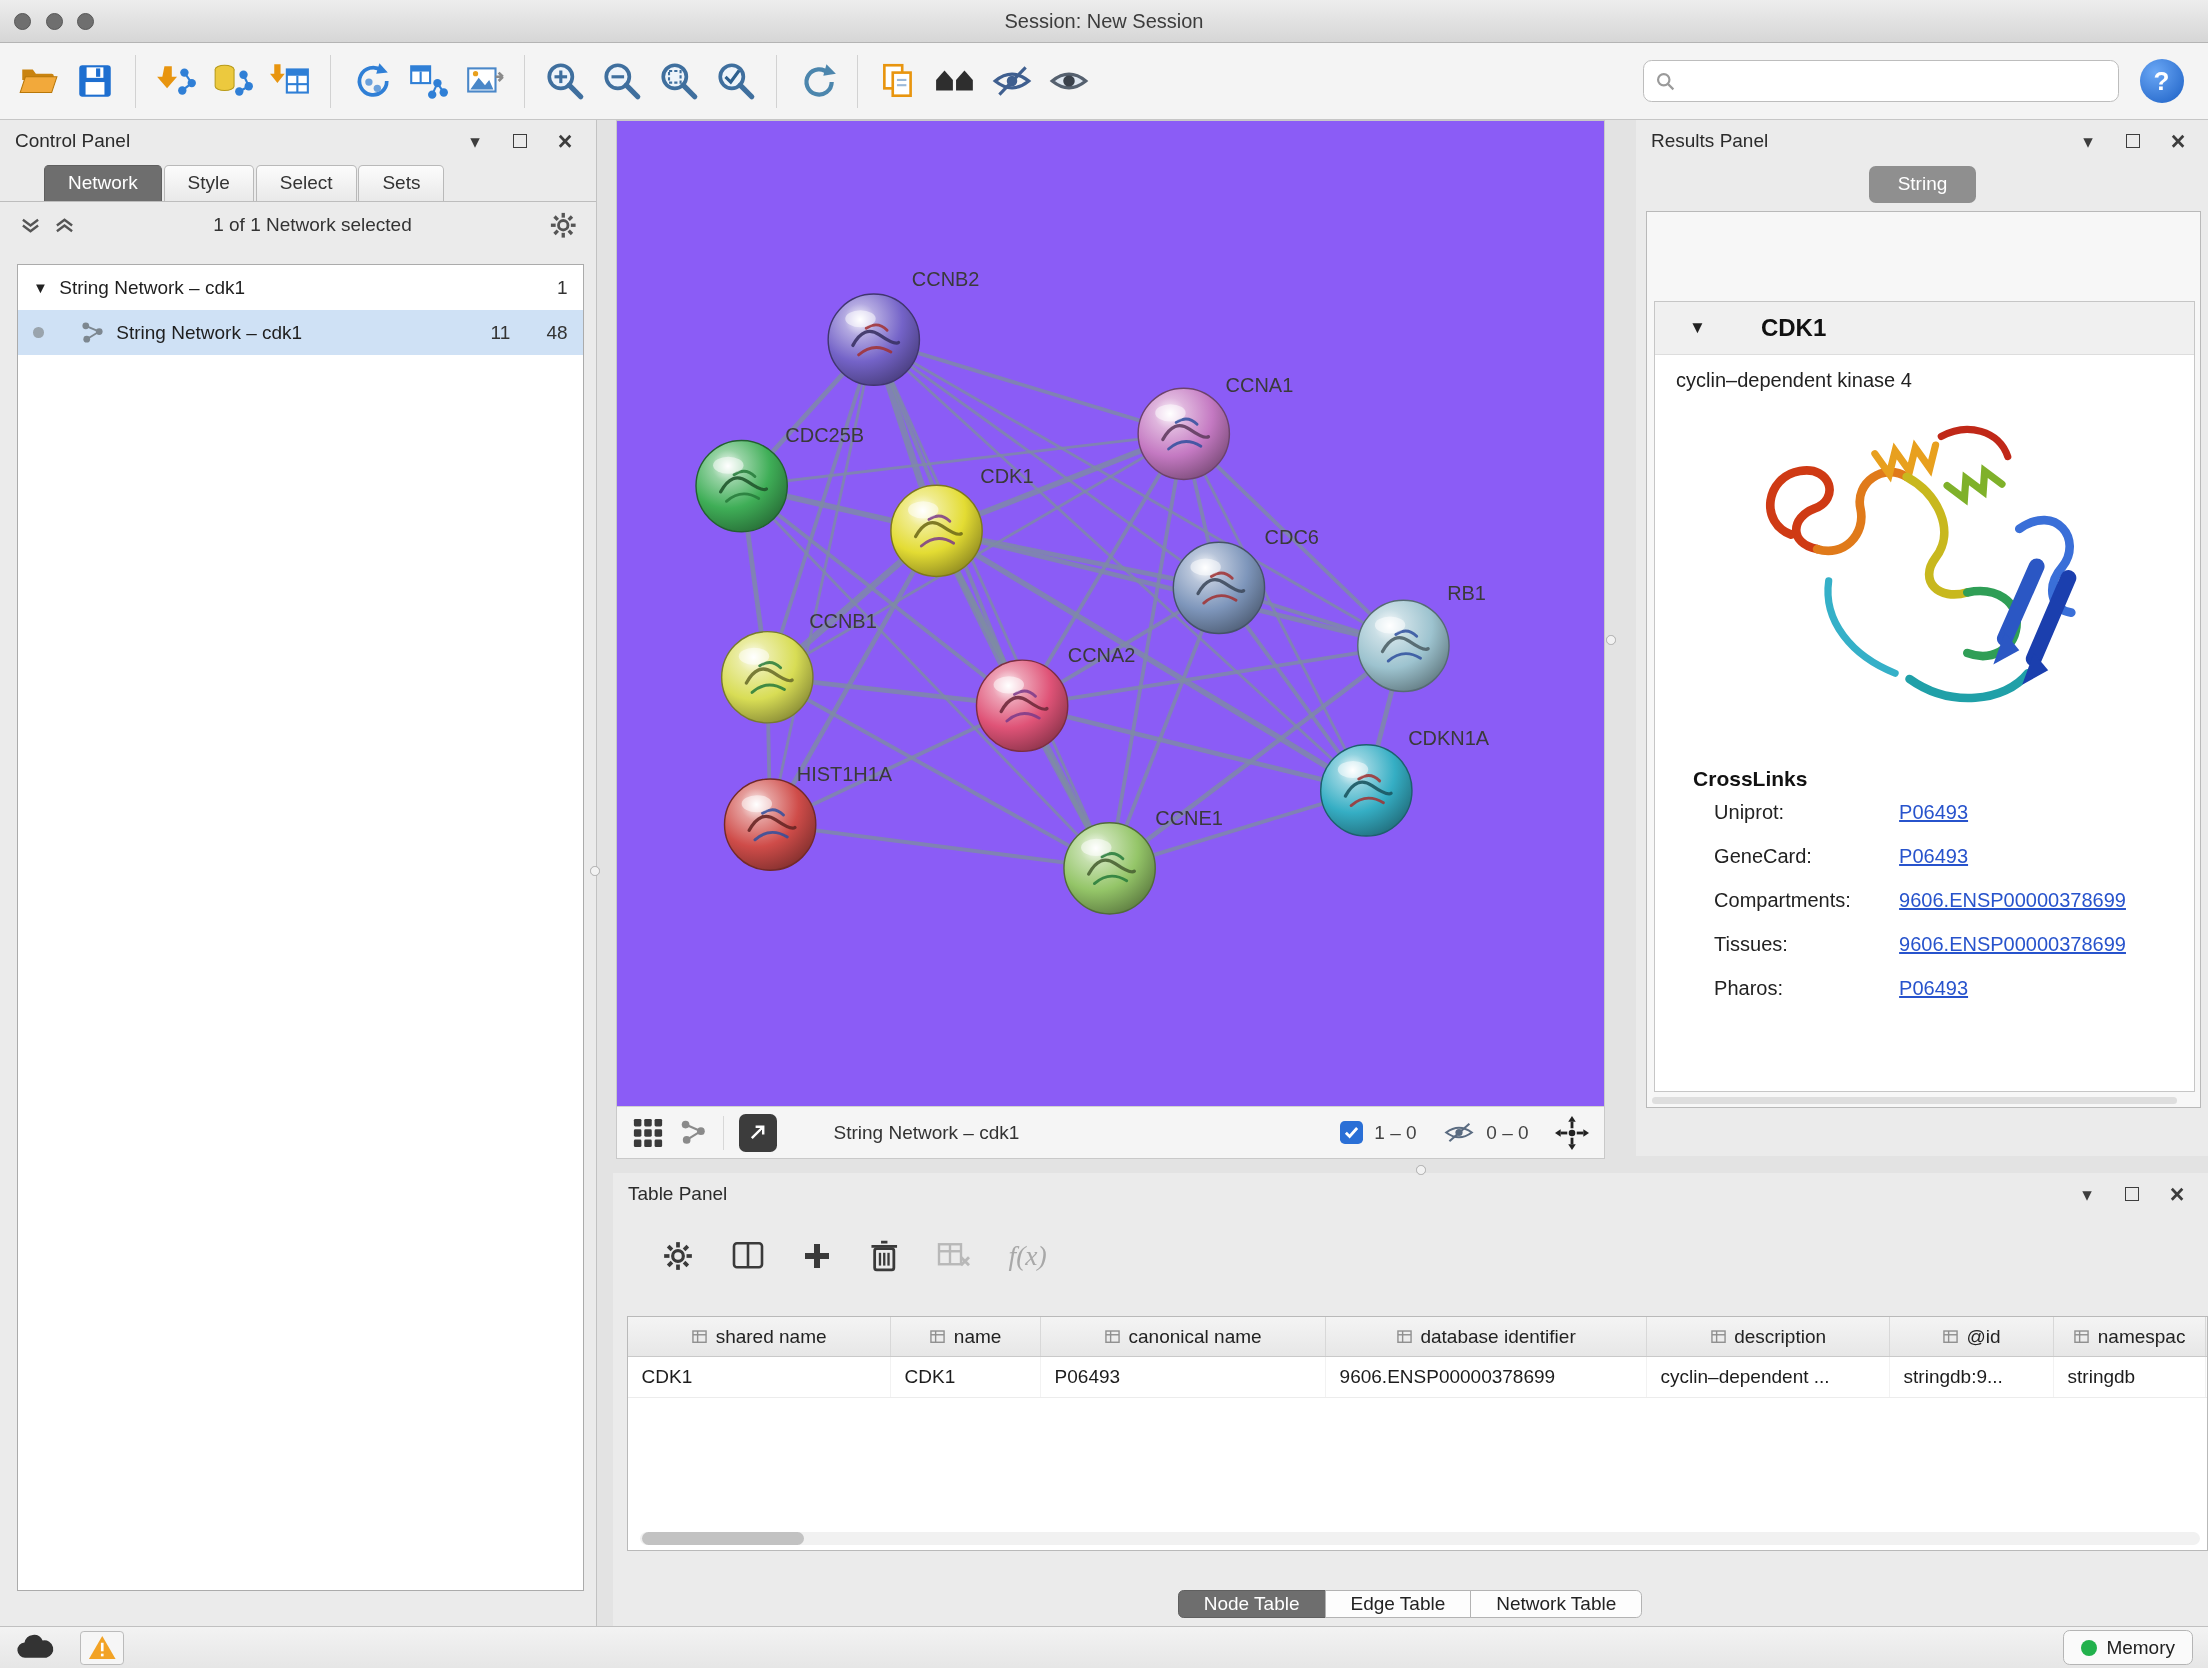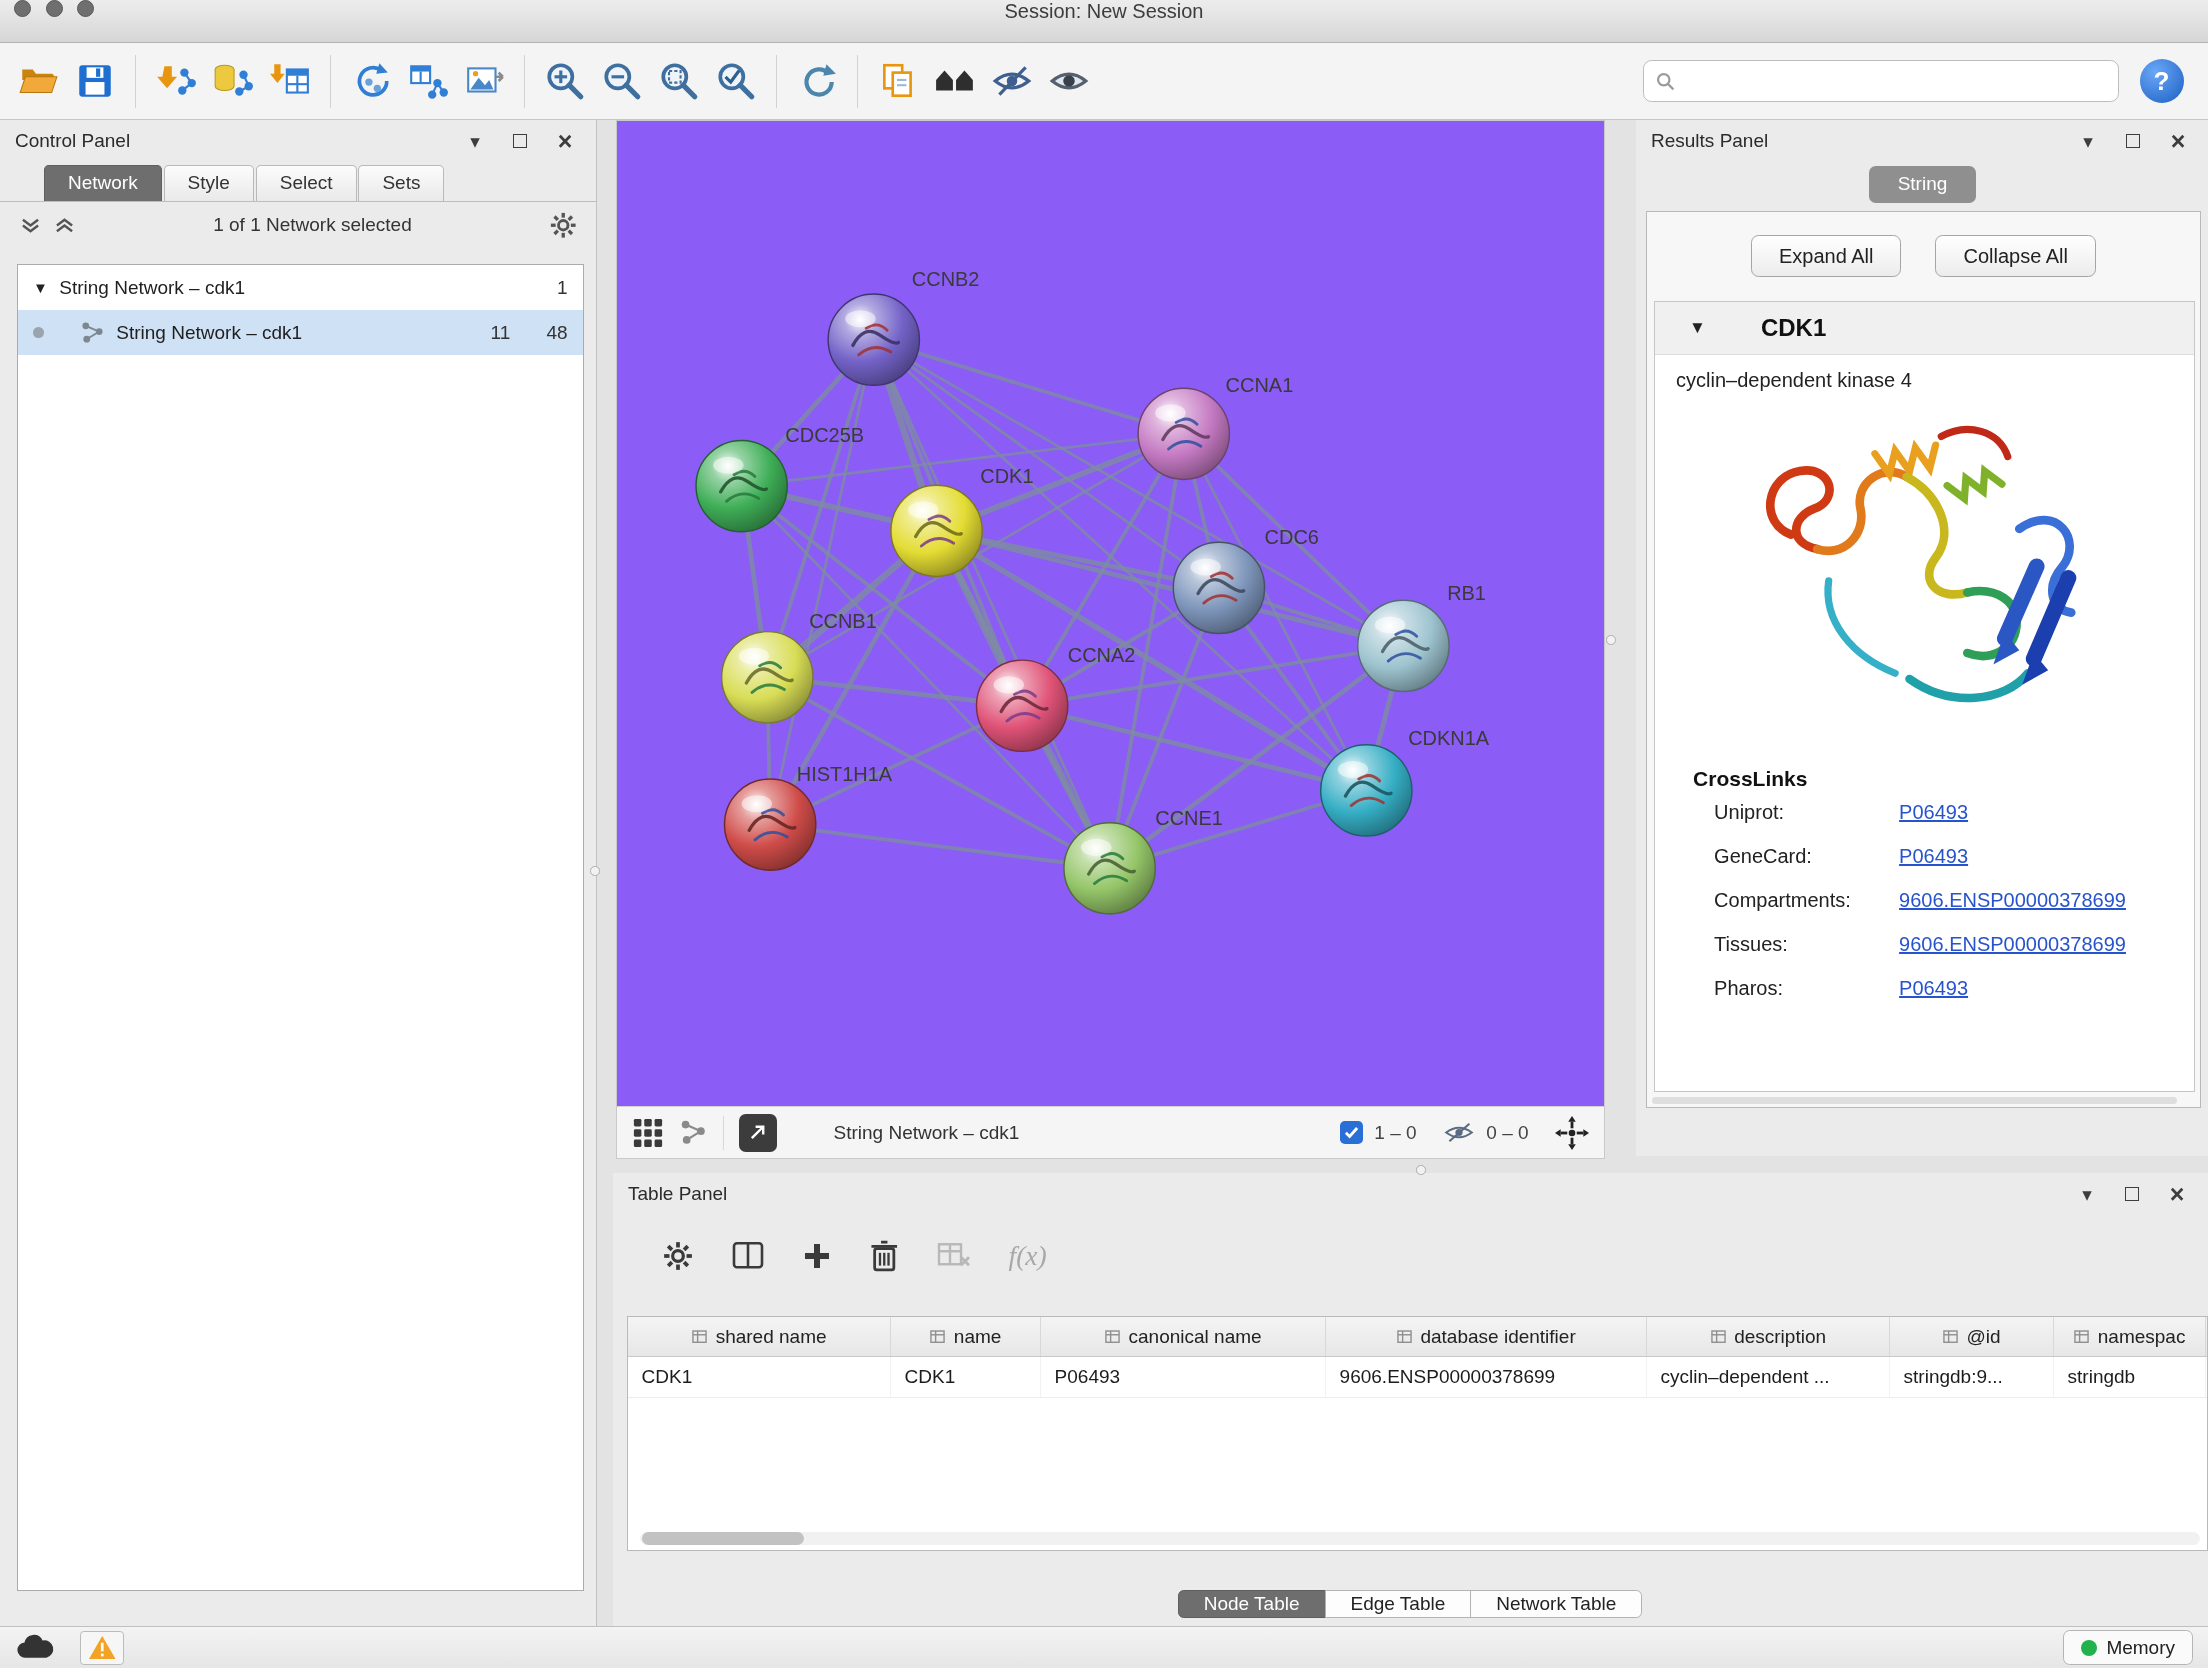--- a/index.html
+++ b/index.html
@@ -2,21 +2,21 @@
 <html style="font-size:15px"><head>
 <meta charset="utf-8">
 <style>
   *{margin:0;padding:0;box-sizing:border-box;}
   html,body{width:2208px;height:1668px;}
   body{font-family:"Liberation Sans",sans-serif;background:#e3e3e3;}
   .app{position:relative;width:2208px;height:1668px;overflow:hidden;background:#e3e3e3;}
   svg{display:block;}
 
   
-  .titlebar{position:absolute;top:0;left:0;width:100%;height:43px;background:linear-gradient(#ededed,#d6d6d6);border-bottom:1px solid #b4b4b4;display:flex;align-items:flex-start;}
+  .titlebar{position:absolute;top:0;left:0;width:100%;height:43px;background:linear-gradient(#ededed,#d6d6d6);border-bottom:1px solid #b4b4b4;display:flex;align-items:center;}
   .lights{display:flex;gap:14.3px;margin-left:14.3px;z-index:2;}
   .light{width:17px;height:17px;border-radius:50%;background:#6f6f6f;border:1px solid #585858;}
   .wtitle{position:absolute;left:0;right:0;text-align:center;font-size:20px;color:#3c3c3c;}
 
   
   .toolbar{position:absolute;top:43px;left:0;width:100%;height:77px;background:#f4f4f4;border-bottom:1px solid #c6c6c6;display:flex;align-items:center;padding:0 9.5px;}
   .tbtn{width:57px;height:59px;display:flex;align-items:center;justify-content:center;border-radius:5.7px;flex:0 0 auto;}
   .tsep{width:1px;height:53px;background:#d2d2d2;margin:0 11.4px;flex:0 0 auto;}
   .searchbox{margin-left:auto;width:476px;height:42px;background:#fff;border:1px solid #bdbdbd;border-radius:8.6px;display:flex;align-items:center;padding:0 11.4px;gap:7.6px;flex:0 0 auto;}
   .searchbox input{border:none;outline:none;flex:1;font-size:19px;font-family:inherit;background:transparent;color:#333;}
@@ -590,24 +590,20 @@
       <span class="winbtn">▾</span>
       <span class="winbtn">
           <span class="sqbtn"></span>
         </span>
       <span class="winbtn xbtn">×</span>
     </div>
     <div class="rp-tabrow">
       <span class="string-tab">String</span>
     </div>
     <div class="rp-box">
-      <div class="rp-buttons">
-        <span class="rp-btn">Expand All</span>
-        <span class="rp-btn">Collapse All</span>
-      </div>
       <div class="protein-box">
         <div class="pb-head">
           <span class="tri">▼</span>
           <span class="pb-name">CDK1</span>
         </div>
         <div class="pb-desc">cyclin–dependent kinase 4</div>
         <svg class="ribbon" width="380" height="361" viewBox="0 0 260 250">
           <g fill="none" stroke-linecap="round">
             <path d="M38 96 C16 88 20 56 44 52 C66 48 72 72 54 78 C38 84 36 102 56 106" stroke="#cf3a14" stroke-width="6"></path>
             <path d="M142 28 C160 18 182 24 188 42" stroke="#c02818" stroke-width="5"></path>

